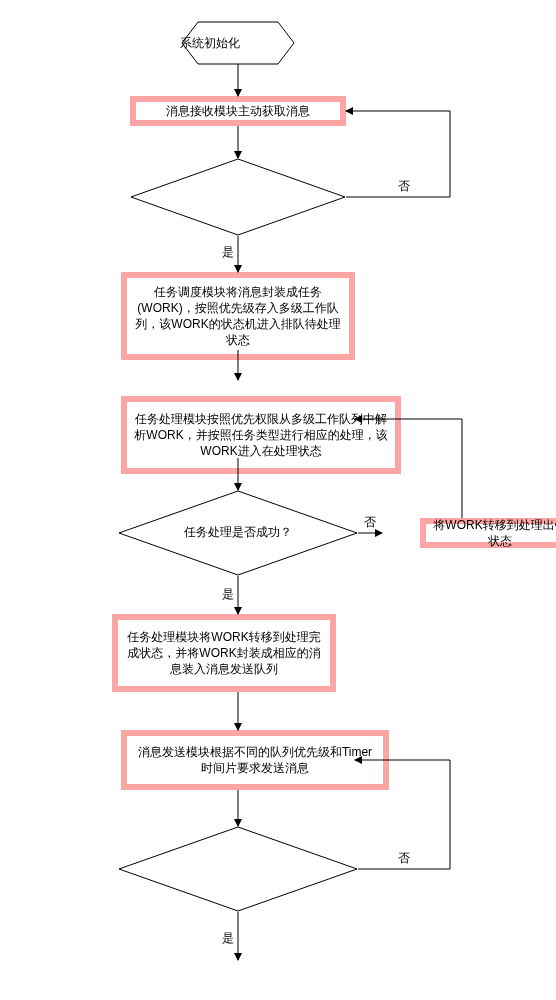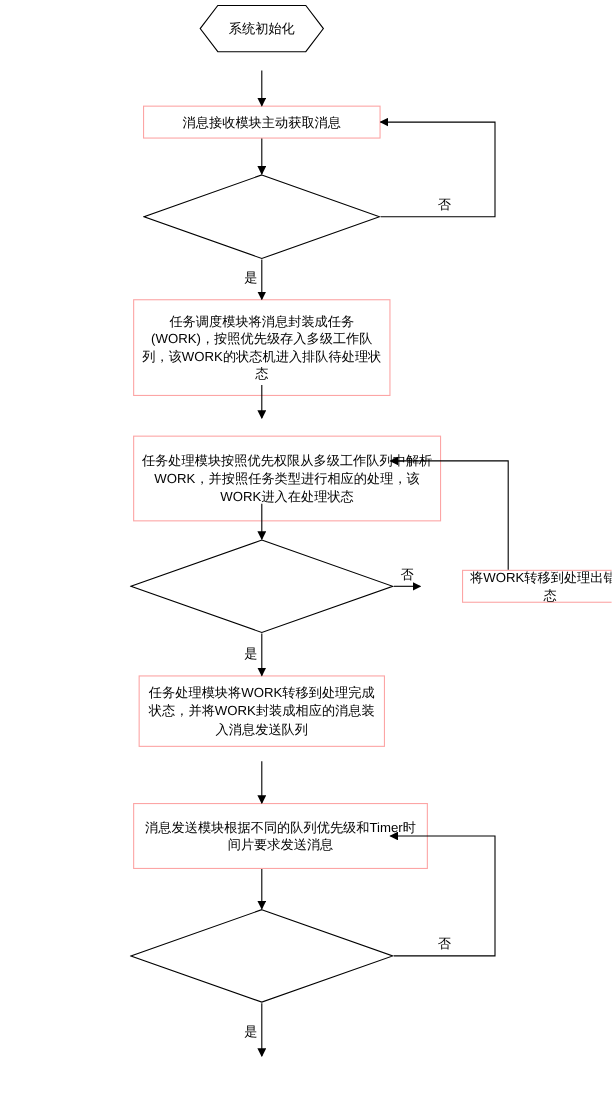--- a/index.html
+++ b/index.html
@@ -12,31 +12,31 @@
     font-family: "Microsoft YaHei", sans-serif;
     font-size: 12px;
     color: #000;
     position: relative;
   }
   .hexagon {
     position: absolute;
     width: 116px;
     height: 46px;
     left: 180px;
-    top: 3px;
-    text-align: center;
+    top: 20px;
+    text-align: left;
   }
   .hexagon svg { position: absolute; left: 0; top: 0; }
   .hexagon .txt {
     position: relative;
     line-height: 46px;
   }
   .box {
     position: absolute;
-    border: 1px solid #fca5a5;
+    border: 6px solid #fca5a5;
     text-align: center;
     display: flex;
     align-items: center;
     justify-content: center;
     padding: 4px 6px;
     line-height: 1.35;
   }
   .diamond {
     position: absolute;
     text-align: center;
@@ -87,27 +87,28 @@
 </div>
 
 <div class="box" style="left:121px; top:396px; width:280px; height:78px;">
   <span>任务处理模块按照优先权限从多级工作队列中解析WORK，并按照任务类型进行相应的处理，该WORK进入在处理状态</span>
 </div>
 
 <div class="diamond" style="left:118px; top:490px; width:240px; height:86px;">
   <svg width="240" height="86">
     <polygon points="120,1 239,43 120,85 1,43" fill="#fff" stroke="#000"></polygon>
   </svg>
+  <div class="dtxt">任务处理是否成功？</div>
 </div>
 
 <div class="box" style="left:382px; top:518px; width:160px; height:30px;margin-left:38px;">
   <span>将WORK转移到处理出错状态</span>
 </div>
 
-<div class="box" style="left:126px; top:614px; width:224px; height:65px;justify-content:center;">
+<div class="box" style="left:112px; top:614px; width:224px; height:78px;justify-content:center;">
   <span>任务处理模块将WORK转移到处理完成状态，并将WORK封装成相应的消息装入消息发送队列</span>
 </div>
 
 <div class="box" style="left:121px; top:730px; width:268px; height:60px;align-items:center;">
   <span>消息发送模块根据不同的队列优先级和Timer时间片要求发送消息</span>
 </div>
 
 <div class="diamond" style="left:118px; top:826px; width:240px; height:86px;">
   <svg width="240" height="86">
     <polygon points="120,1 239,43 120,85 1,43" fill="#fff" stroke="#000"></polygon>

